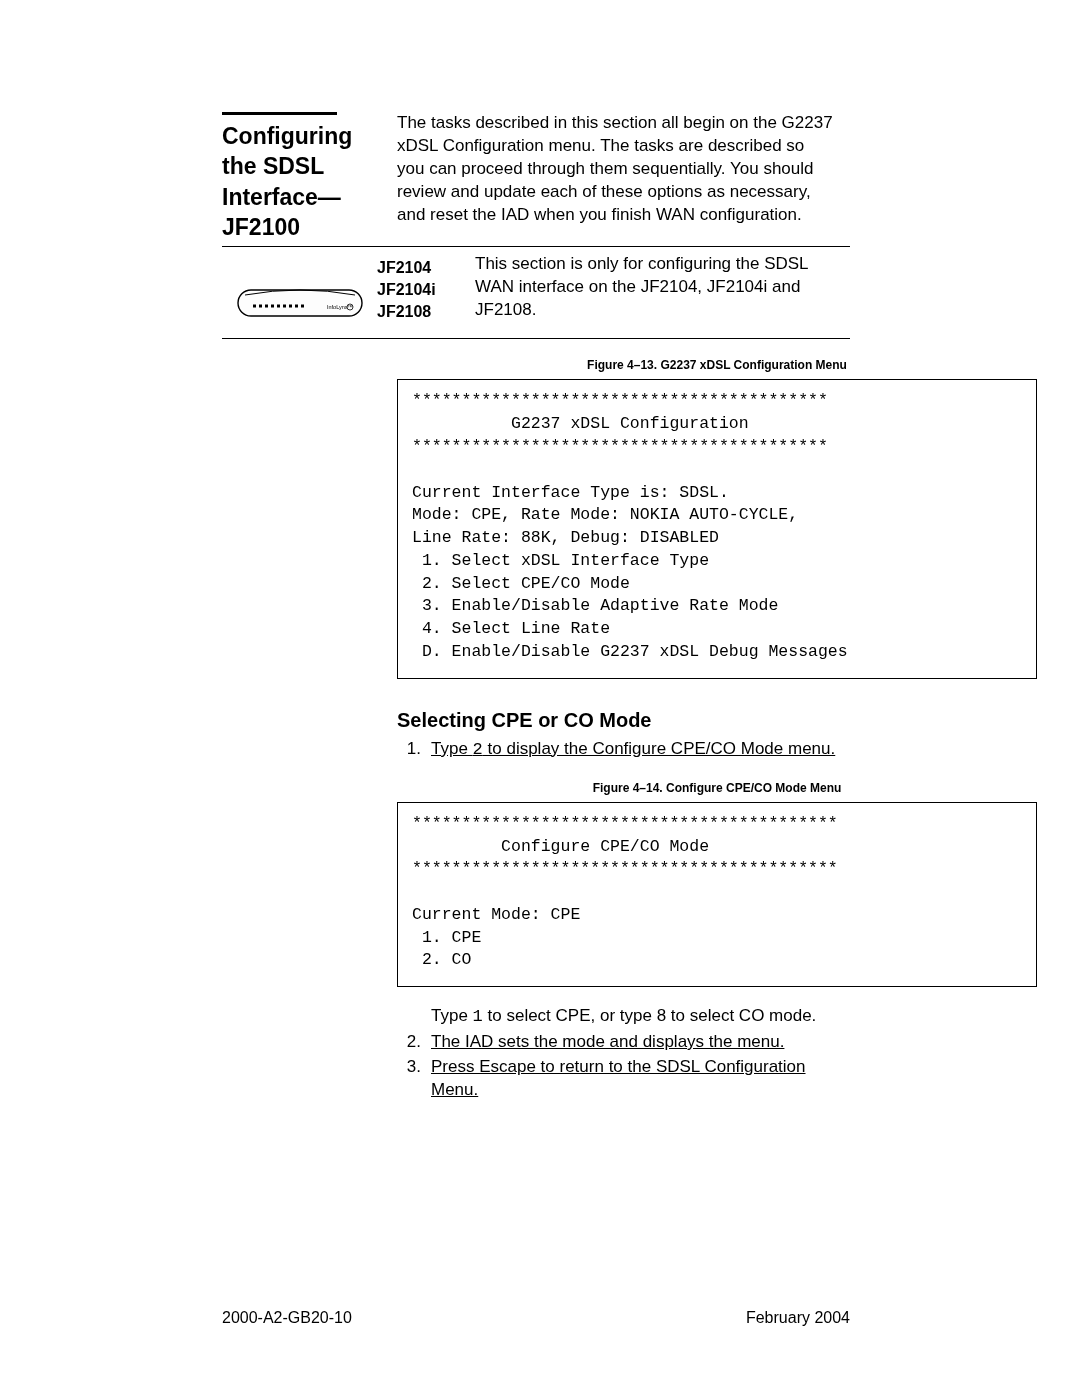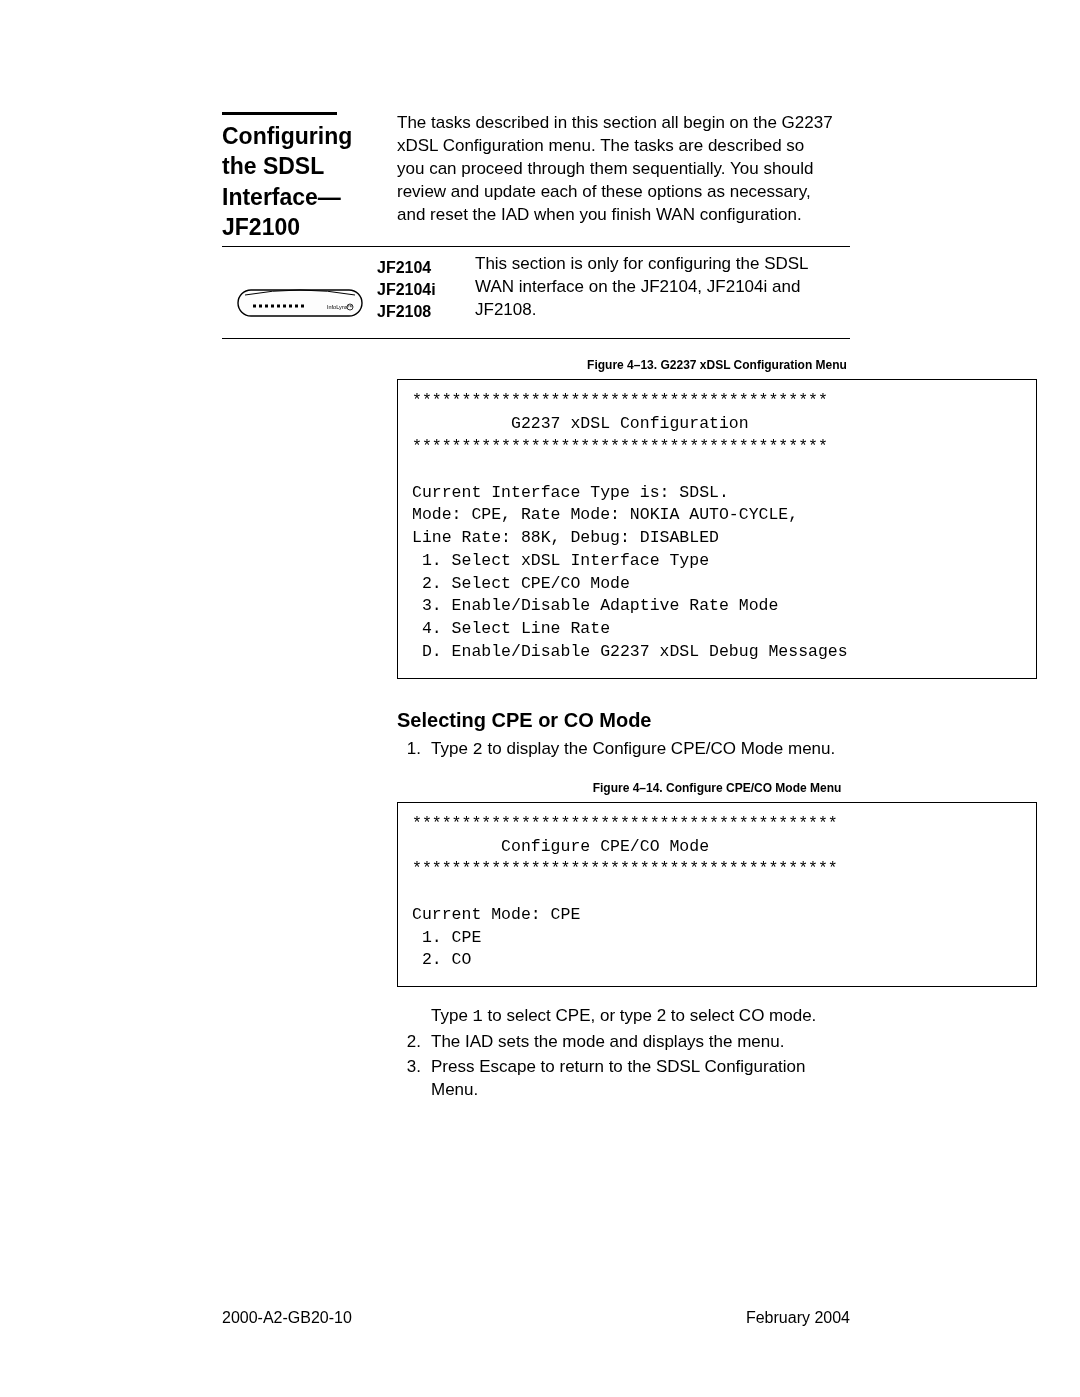--- a/index.html
+++ b/index.html
@@ -109,20 +109,21 @@
     margin: 2px 0 2px 0;
   }
   .numrow .n {
     width: 24px;
     flex: 0 0 24px;
     text-align: right;
     padding-right: 10px;
   }
   .numrow .t {
     flex: 1;
+    text-decoration: underline;
   }
   .indent {
     margin-left: 34px;
   }
   .footer {
     position: absolute;
     left: 112px;
     right: 120px;
     bottom: 68px;
     display: flex;
@@ -196,21 +197,21 @@
     <div class="terminal">*******************************************
          Configure CPE/CO Mode
 *******************************************
 
 Current Mode: CPE
  1. CPE
  2. CO</div>
 
     <div style="height:18px"></div>
     <div class="indent">
-      <span>Type </span><span class="mono-inline">1</span><span> to select CPE, or type 2 to select CO mode.</span>
+      <span>Type </span><span class="mono-inline">1</span><span> to select CPE, or type 8 to select CO mode.</span>
     </div>
     <div class="numrow">
       <div class="n">2.</div>
       <div class="t">The IAD sets the mode and displays the menu.</div>
     </div>
     <div class="numrow">
       <div class="n">3.</div>
       <div class="t">Press Escape to return to the SDSL Configuration Menu.</div>
     </div>
 

